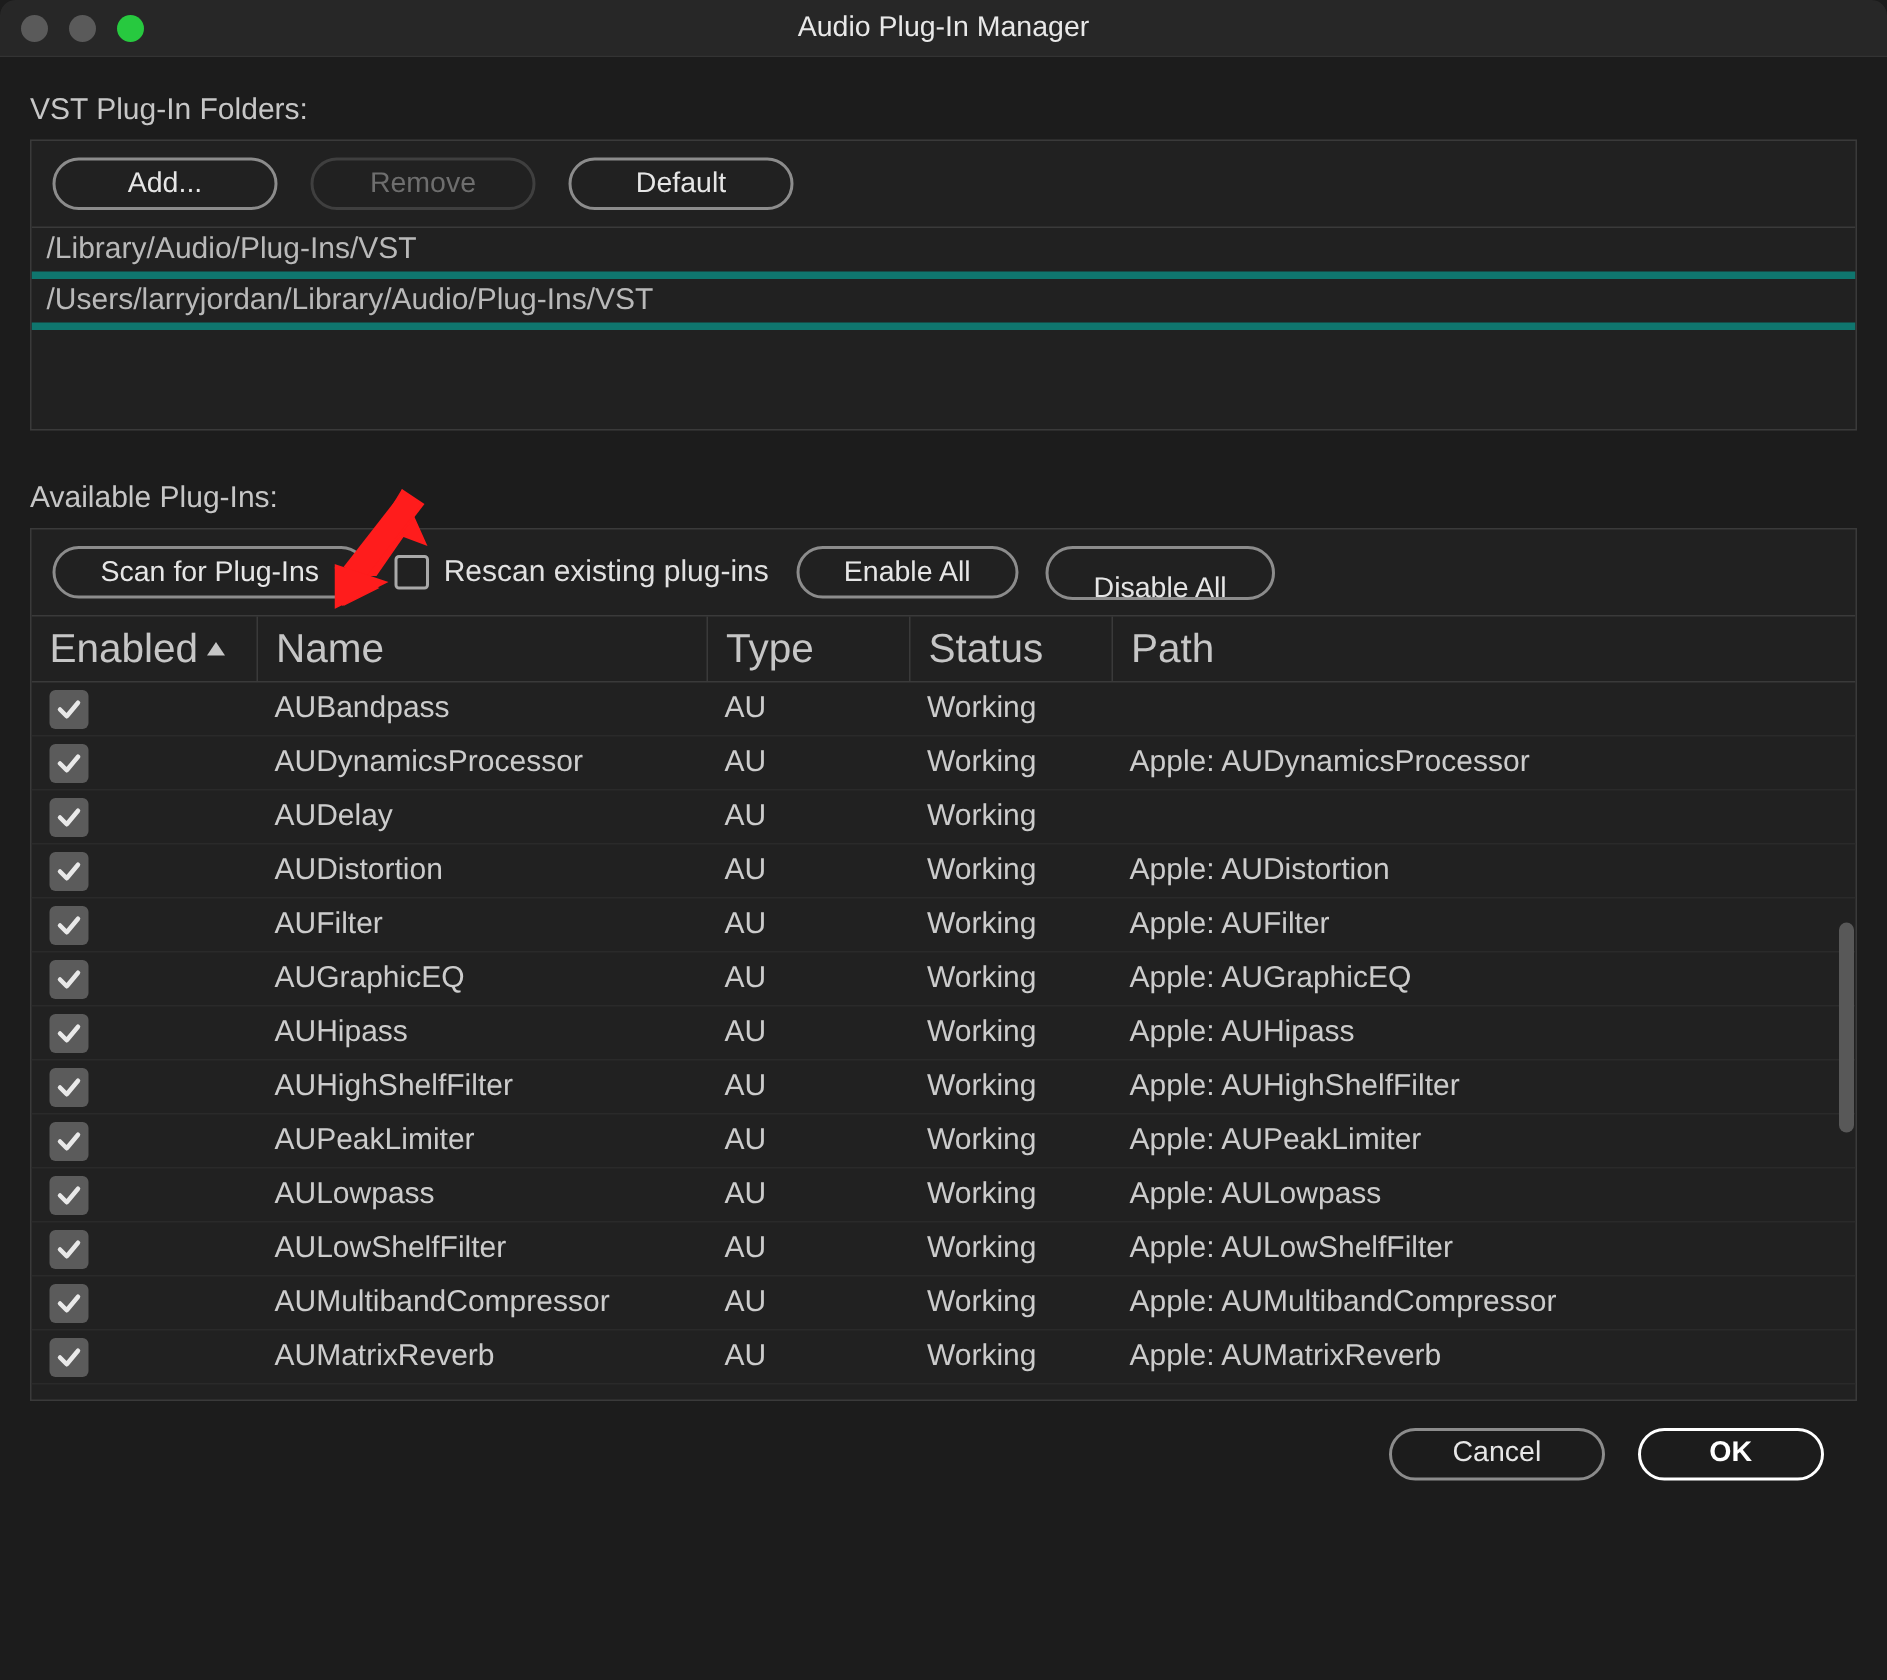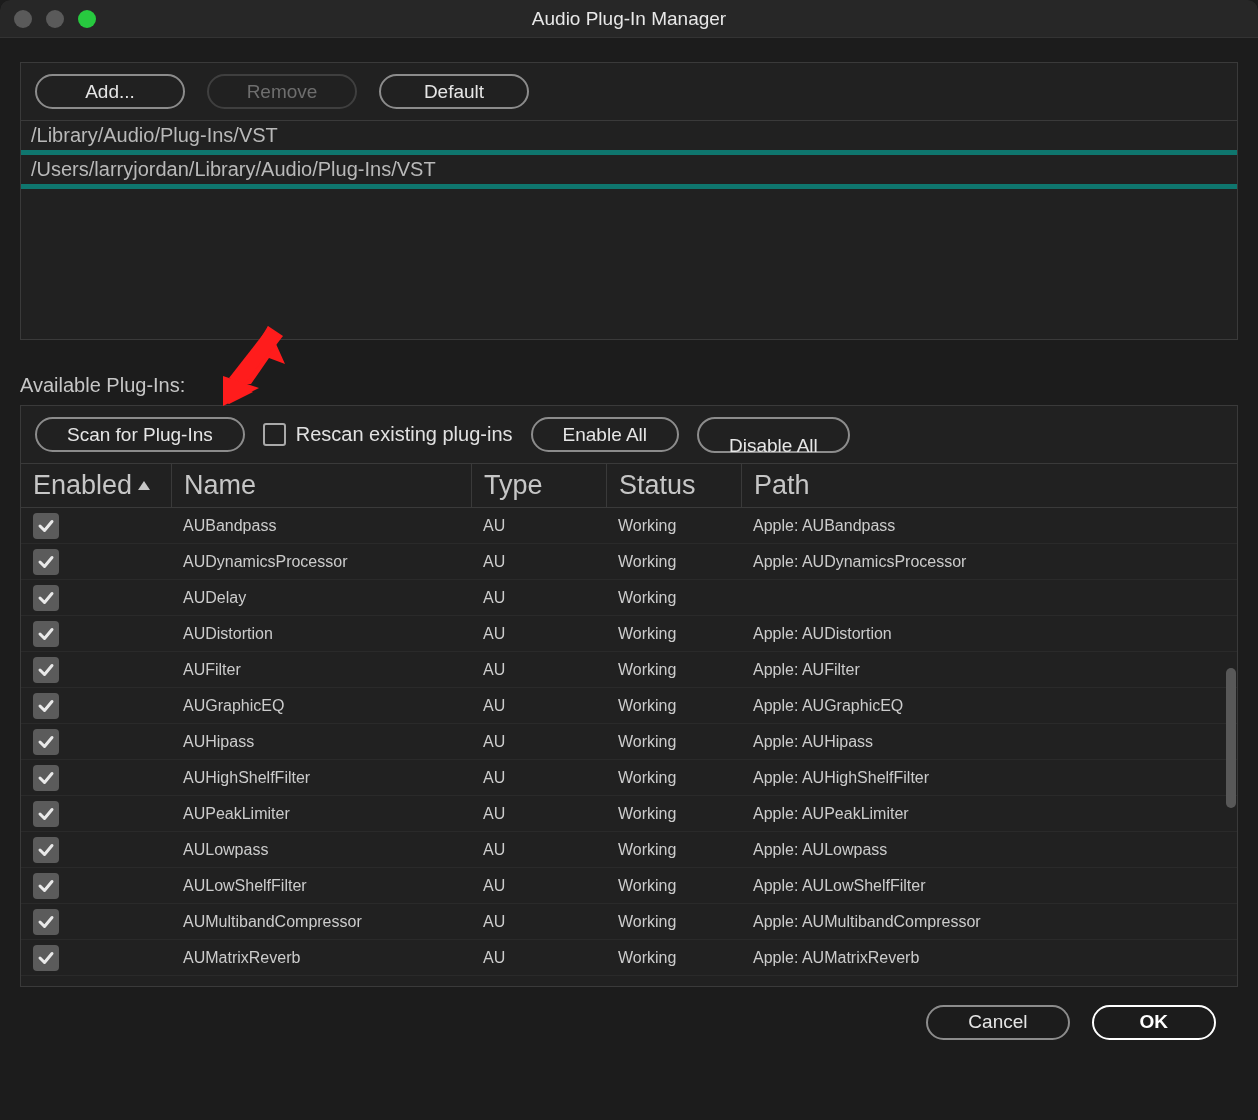--- a/index.html
+++ b/index.html
@@ -40,21 +40,21 @@
     .content { padding: 24px 20px 0 20px; }
 
     .section-label {
       color: #c6c6c6; font-size: 20px; margin-bottom: 8px;
     }
 
     
     .folders-panel {
       border: 1px solid #3a3a3a;
       background: #212121;
-      height: 278px;
+      height: 194px;
       display: flex; flex-direction: column;
       overflow: hidden;
     }
     .folders-toolbar {
       height: 58px;
       display: flex; align-items: center; gap: 22px;
       padding-left: 14px;
       border-bottom: 1px solid #3a3a3a;
     }
 
@@ -147,21 +147,21 @@
     }
     .table-body .rows-scroll { height: 100%; overflow-y: hidden; }
     .table-row {
       display: grid;
       grid-template-columns: 150px 300px 135px 135px 1fr 20px;
       align-items: center;
       height: 36px;
       padding: 0;
       border-bottom: 1px solid #2a2a2a;
       color: #cccccc;
-      font-size: 16px;
+      font-size: 20px;
     }
     .table-row .cell { padding-left: 12px; overflow: hidden; white-space: nowrap; text-overflow: ellipsis; }
     .row-check {
       width: 26px; height: 26px;
       background: #5b5b5b;
       border-radius: 4px;
       margin-left: 12px;
       display: flex; align-items: center; justify-content: center;
     }
 
@@ -197,20 +197,21 @@
   <div class="traffic-lights">
     <div class="traffic-light tl-close"></div>
     <div class="traffic-light tl-min"></div>
     <div class="traffic-light tl-max"></div>
   </div>
   <div class="title">Audio Plug-In Manager</div>
 </div>
 
 <div class="content">
 
+  <div class="section-label">VST Plug-In Folders:</div>
 
   <div class="folders-panel">
     <div class="folders-toolbar">
       <button class="pill-btn" style="width:150px;">Add...</button>
       <button class="pill-btn disabled" style="width:150px;">Remove</button>
       <button class="pill-btn" style="width:150px;">Default</button>
     </div>
     <div class="folders-list" id="folders-list">
         <div class="folder-row">/Library/Audio/Plug-Ins/VST</div>
         <div class="folder-row">/Users/larryjordan/Library/Audio/Plug-Ins/VST</div>
@@ -248,21 +249,20 @@
             <div style="padding-left: 0px;">
               <div class="row-check">
                 <svg width="18" height="18" viewBox="0 0 24 24">
                   <path fill="none" stroke="#e9e9e9" stroke-width="4" stroke-linecap="round" stroke-linejoin="round" d="M4 12 L10 18 L20 6"></path>
                 </svg>
               </div>
             </div>
             <div class="cell">AUBandpass</div>
             <div class="cell">AU</div>
             <div class="cell">Working</div>
-            <div class="cell">Apple: AUBandpass</div>
             <div></div>
           </div>
           <div class="table-row">
             <div style="padding-left: 0px;">
               <div class="row-check">
                 <svg width="18" height="18" viewBox="0 0 24 24">
                   <path fill="none" stroke="#e9e9e9" stroke-width="4" stroke-linecap="round" stroke-linejoin="round" d="M4 12 L10 18 L20 6"></path>
                 </svg>
               </div>
             </div>

